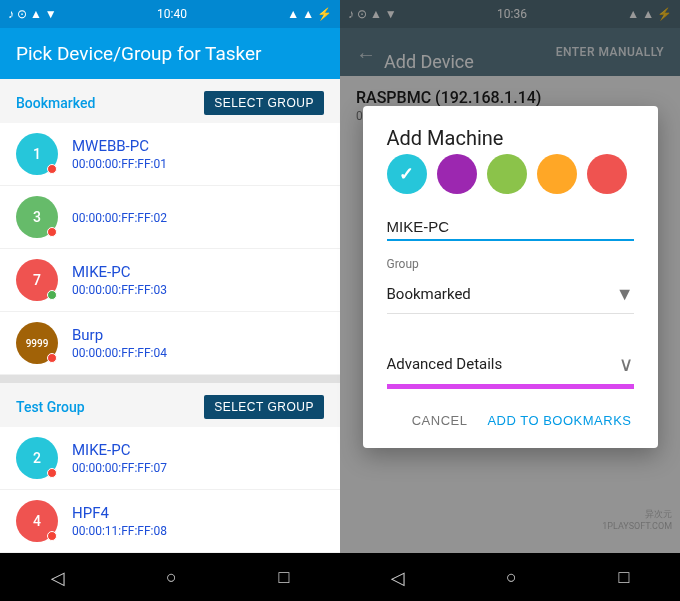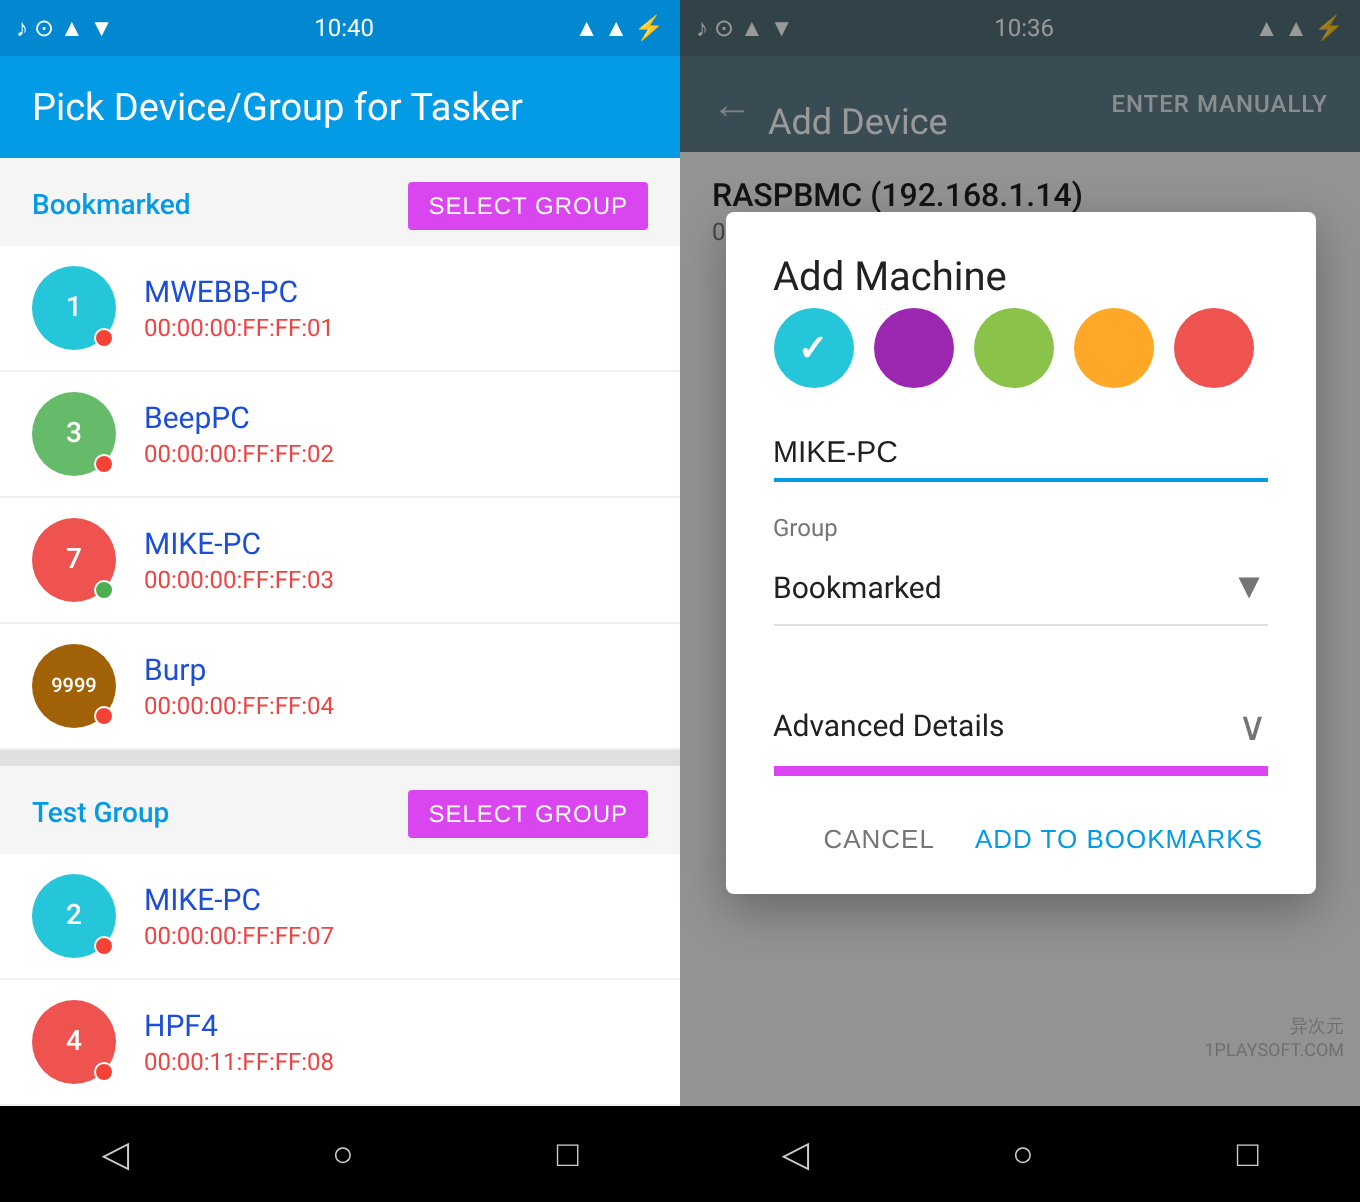--- a/index.html
+++ b/index.html
@@ -46,21 +46,21 @@
       justify-content: space-between;
       align-items: center;
       padding: 12px 16px 8px;
     }
     .section-title {
       color: #039be5;
       font-size: 14px;
       font-weight: 500;
     }
     .select-group-btn {
-      background: #d946ef;
+      background: #0c4a6e;
       color: white;
       border: none;
       padding: 5px 10px;
       font-size: 12px;
       font-weight: 500;
       letter-spacing: 0.5px;
       cursor: pointer;
       border-radius: 2px;
     }
     .device-list {
@@ -99,21 +99,21 @@
     .device-info {
       margin-left: 14px;
     }
     .device-name {
       font-size: 15px;
       color: #1d4ed8;
       font-weight: 400;
     }
     .device-mac {
       font-size: 12px;
-      color: #ef4444;
+      color: #1d4ed8;
       margin-top: 2px;
     }
     .divider {
       height: 8px;
       background: #e0e0e0;
     }
     .nav-bar {
       height: 48px;
       background: #000;
       display: flex;
@@ -345,21 +345,20 @@
           <div class="device-mac">00:00:00:FF:FF:01</div>
         </div>
       </div>
 
       <div class="device-item">
         <div class="device-avatar" style="background:#66bb6a;">
           <span>3</span>
           <div class="avatar-dot"></div>
         </div>
         <div class="device-info">
-          <div class="device-name">BeepPC</div>
           <div class="device-mac">00:00:00:FF:FF:02</div>
         </div>
       </div>
 
       <div class="device-item">
         <div class="device-avatar" style="background:#ef5350;">
           <span>7</span>
           <div class="avatar-dot green"></div>
         </div>
         <div class="device-info">

